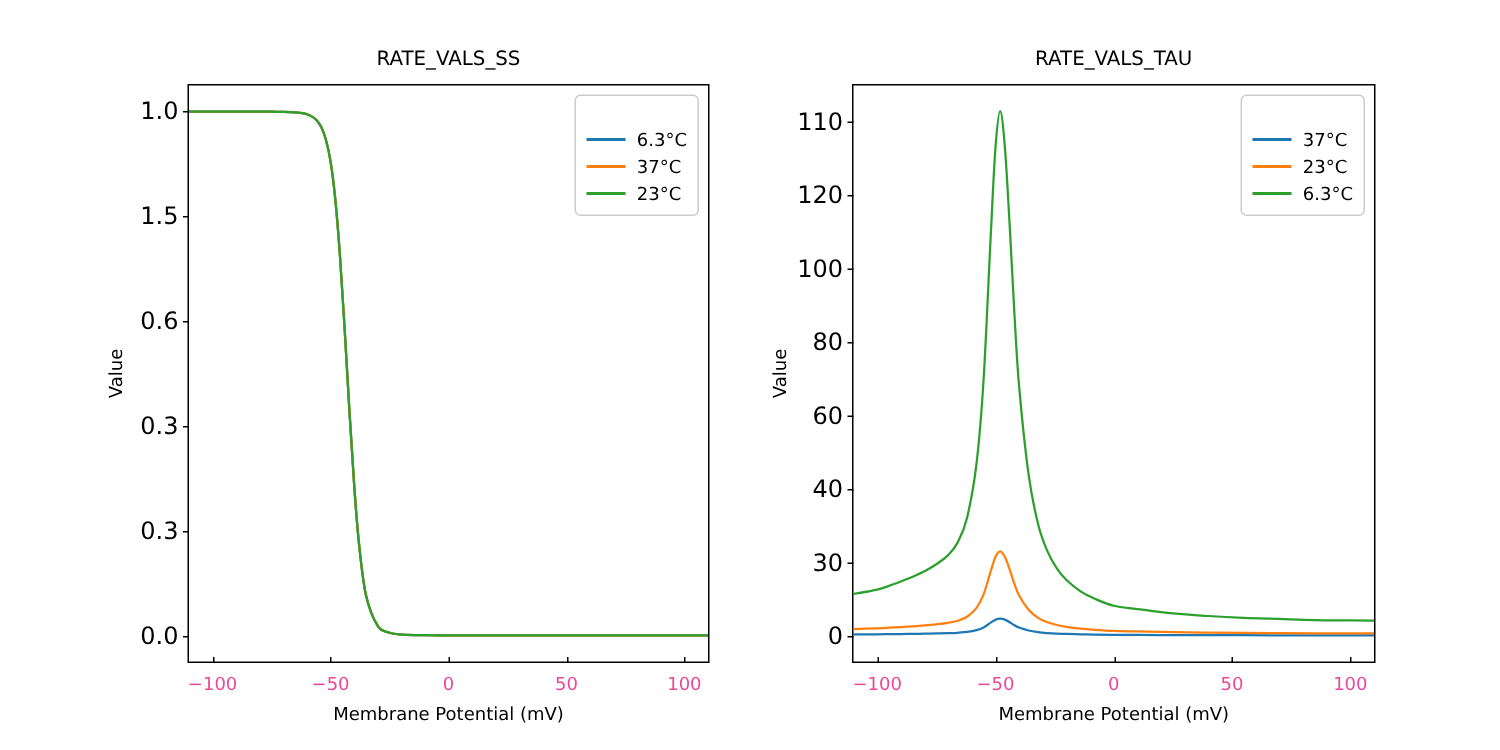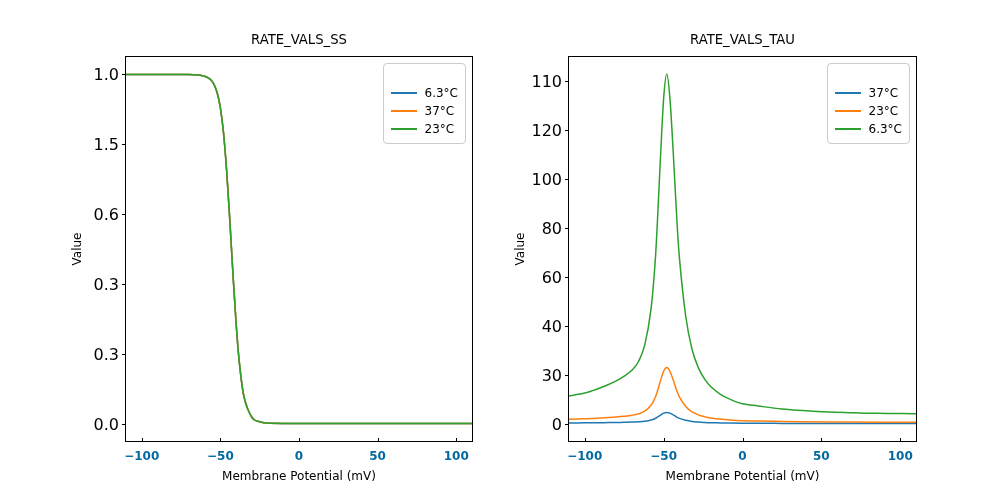--- a/index.html
+++ b/index.html
@@ -68,24 +68,23 @@
     position: absolute;
     bottom: -1px;
     width: 1px;
     height: 4px;
     background: #000000;
   }
   .tick-x-label {
     position: absolute;
     bottom: -22px;
     font-size: 12px;
-    color: #0369a1;
+    color: #ec4899;
     transform: translateX(-50%);
     white-space: nowrap;
-    font-weight: bold;
   }
   .tick-y {
     position: absolute;
     left: -4px;
     height: 1px;
     width: 4px;
     background: #000000;
   }
   .tick-y-label {
     position: absolute;

